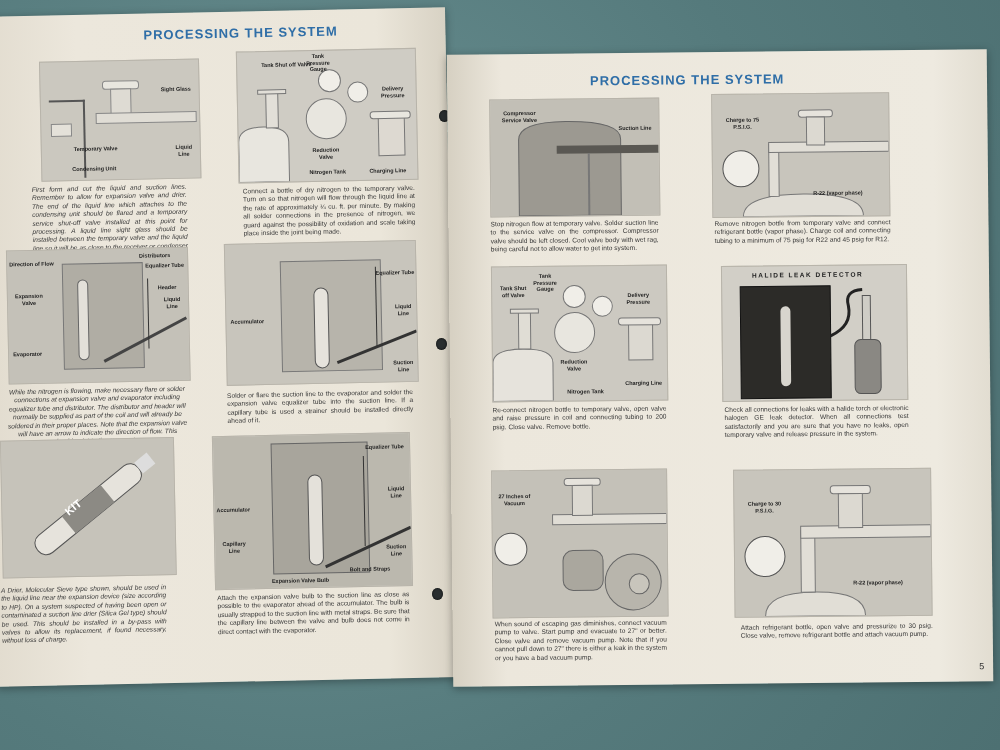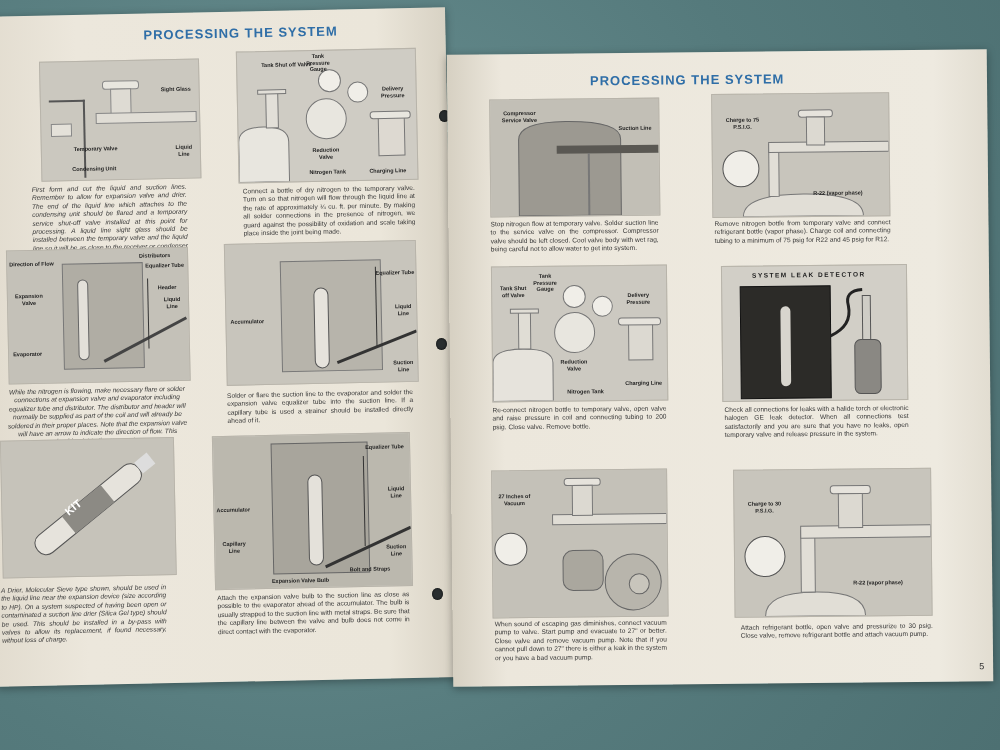--- a/index.html
+++ b/index.html
@@ -237,21 +237,21 @@
   <div class="panel">
     <div class="photo" style="left:272px; top:214px; width:184px; height:134px;">
       <svg width="184" height="134">
         <rect width="184" height="134" fill="#d2cfc7"></rect>
         <rect x="18" y="20" width="90" height="112" fill="#2c2b28" stroke="#111"></rect>
         <rect x="58" y="40" width="10" height="80" rx="5" fill="#d8d5ce"></rect>
         <path d="M108 70 Q130 60 126 40 Q122 25 140 24" stroke="#222" stroke-width="3" fill="none"></path>
         <rect x="132" y="74" width="26" height="54" rx="6" fill="#8a8883" stroke="#555"></rect>
         <rect x="140" y="30" width="8" height="44" fill="#cfcdc6" stroke="#555"></rect>
       </svg>
-      <div class="lbl" style="left:30px; top:6px; font-size:6.5px; letter-spacing:1.5px;">SYSTEM LEAK DETECTOR</div>
+      <div class="lbl" style="left:30px; top:6px; font-size:6.5px; letter-spacing:1.5px;">HALIDE LEAK DETECTOR</div>
     </div>
     <div class="cap" style="left:274px; top:354px; width:184px;">Check all connections for leaks with a halide torch or electronic halogen GE leak detector. When all connections test satisfactorily and you are sure that you have no leaks, open temporary valve and release pressure in the system.</div>
   </div>
 
   <div class="panel">
     <div class="photo" style="left:40px; top:416px; width:174px; height:146px;">
       <svg width="174" height="146">
         <rect width="174" height="146" fill="#c4c1b8"></rect>
         <circle cx="18" cy="78" r="16" fill="#f0eee8" stroke="#555"></circle>
         <rect x="60" y="44" width="114" height="10" fill="#e0ddd5" stroke="#777"></rect>

